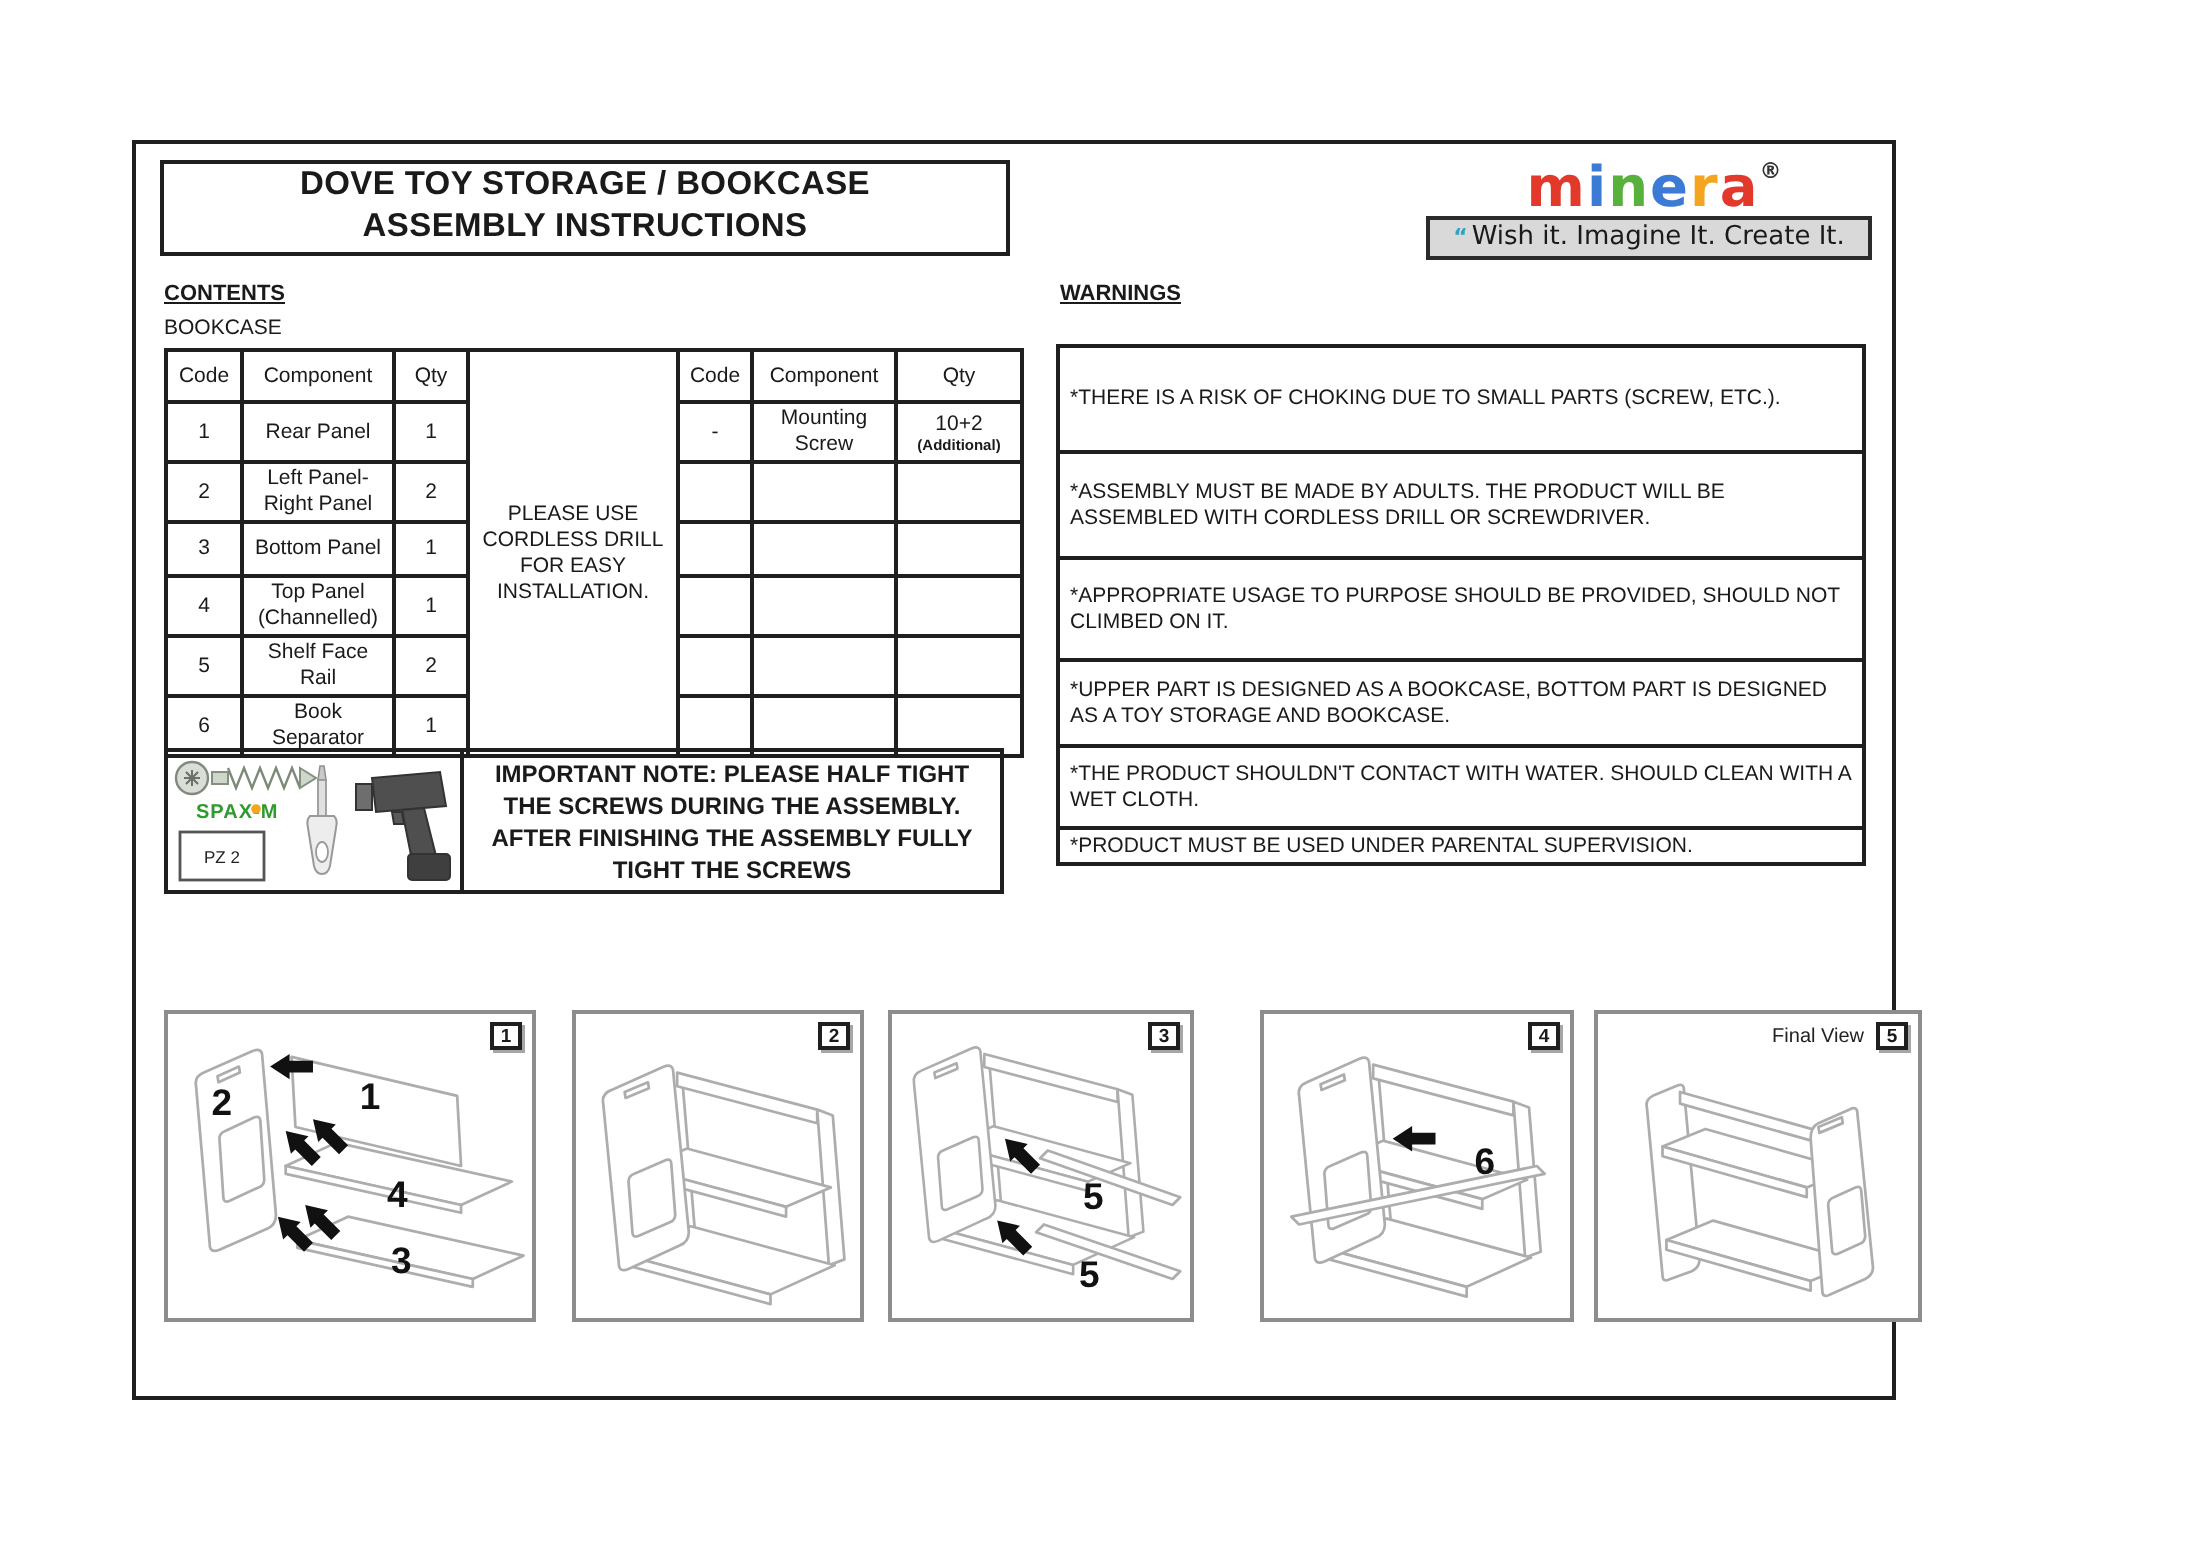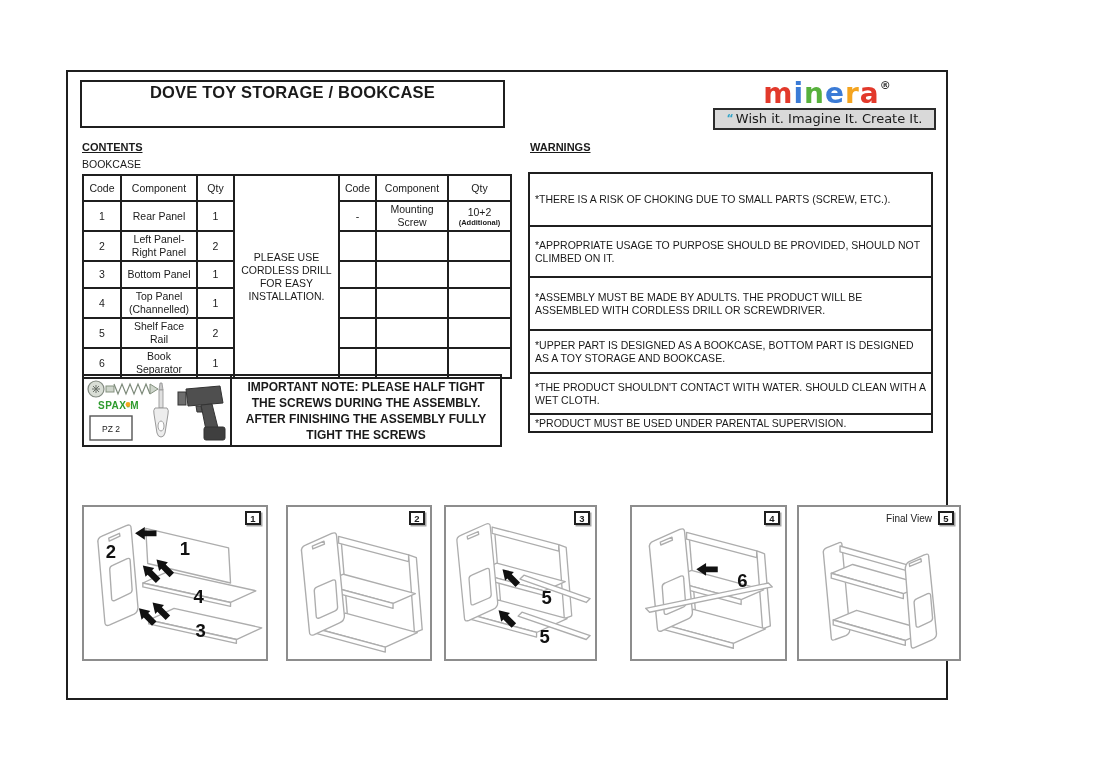--- a/index.html
+++ b/index.html
@@ -52,20 +52,21 @@
   .final-label { position:absolute; top:6px; right:27px; font-size:10px; color:#222; white-space:nowrap; }
 </style>
 </head>
 <body>
 
 <div class="page">
   <div class="frame"></div>
 
   <div class="title-box">
     <div>DOVE TOY STORAGE / BOOKCASE</div>
+    <div>ASSEMBLY INSTRUCTIONS</div>
   </div>
 
   <div class="brand"><span style="color: rgb(226, 57, 43);">m</span><span style="color: rgb(59, 123, 214);">i</span><span style="color: rgb(87, 177, 60);">n</span><span style="color: rgb(59, 123, 214);">e</span><span style="color: rgb(244, 164, 31);">r</span><span style="color: rgb(226, 57, 43);">a</span><sup>®</sup></div>
   <div class="tagline-box">
     <span class="tagline-quote">“</span>
     <span>Wish it. Imagine It. Create It.</span>
   </div>
 
   <div class="sec-label" style="left:82px; top:141px;">CONTENTS</div>
   <div class="sub-label" style="left:82px; top:158px;">BOOKCASE</div>
@@ -137,22 +138,22 @@
       <td></td>
           <td></td>
           <td></td>
     </tr>
   </tbody>
     </table>
 
   <div class="sec-label" style="left:530px; top:141px;">WARNINGS</div>
   <div class="warn-box">
     <div class="warn-row wh1">*THERE IS A RISK OF CHOKING DUE TO SMALL PARTS (SCREW, ETC.).</div>
+    <div class="warn-row wh2">*ASSEMBLY MUST BE MADE BY ADULTS. THE PRODUCT WILL BE ASSEMBLED WITH CORDLESS DRILL OR SCREWDRIVER.</div>
     <div class="warn-row wh3">*APPROPRIATE USAGE TO PURPOSE SHOULD BE PROVIDED, SHOULD NOT CLIMBED ON IT.</div>
-    <div class="warn-row wh2">*ASSEMBLY MUST BE MADE BY ADULTS. THE PRODUCT WILL BE ASSEMBLED WITH CORDLESS DRILL OR SCREWDRIVER.</div>
     <div class="warn-row wh4">*UPPER PART IS DESIGNED AS A BOOKCASE, BOTTOM PART IS DESIGNED AS A TOY STORAGE AND BOOKCASE.</div>
     <div class="warn-row wh5">*THE PRODUCT SHOULDN'T CONTACT WITH WATER. SHOULD CLEAN WITH A WET CLOTH.</div>
     <div class="warn-row wh6">*PRODUCT MUST BE USED UNDER PARENTAL SUPERVISION.</div>
   </div>
 
   <div class="note-box">
     <div class="note-tools">
       <svg viewBox="0 0 146 70">
         <g>
           <circle cx="12" cy="13" r="8" fill="#d9ded6" stroke="#828a80" stroke-width="1.2"></circle>

